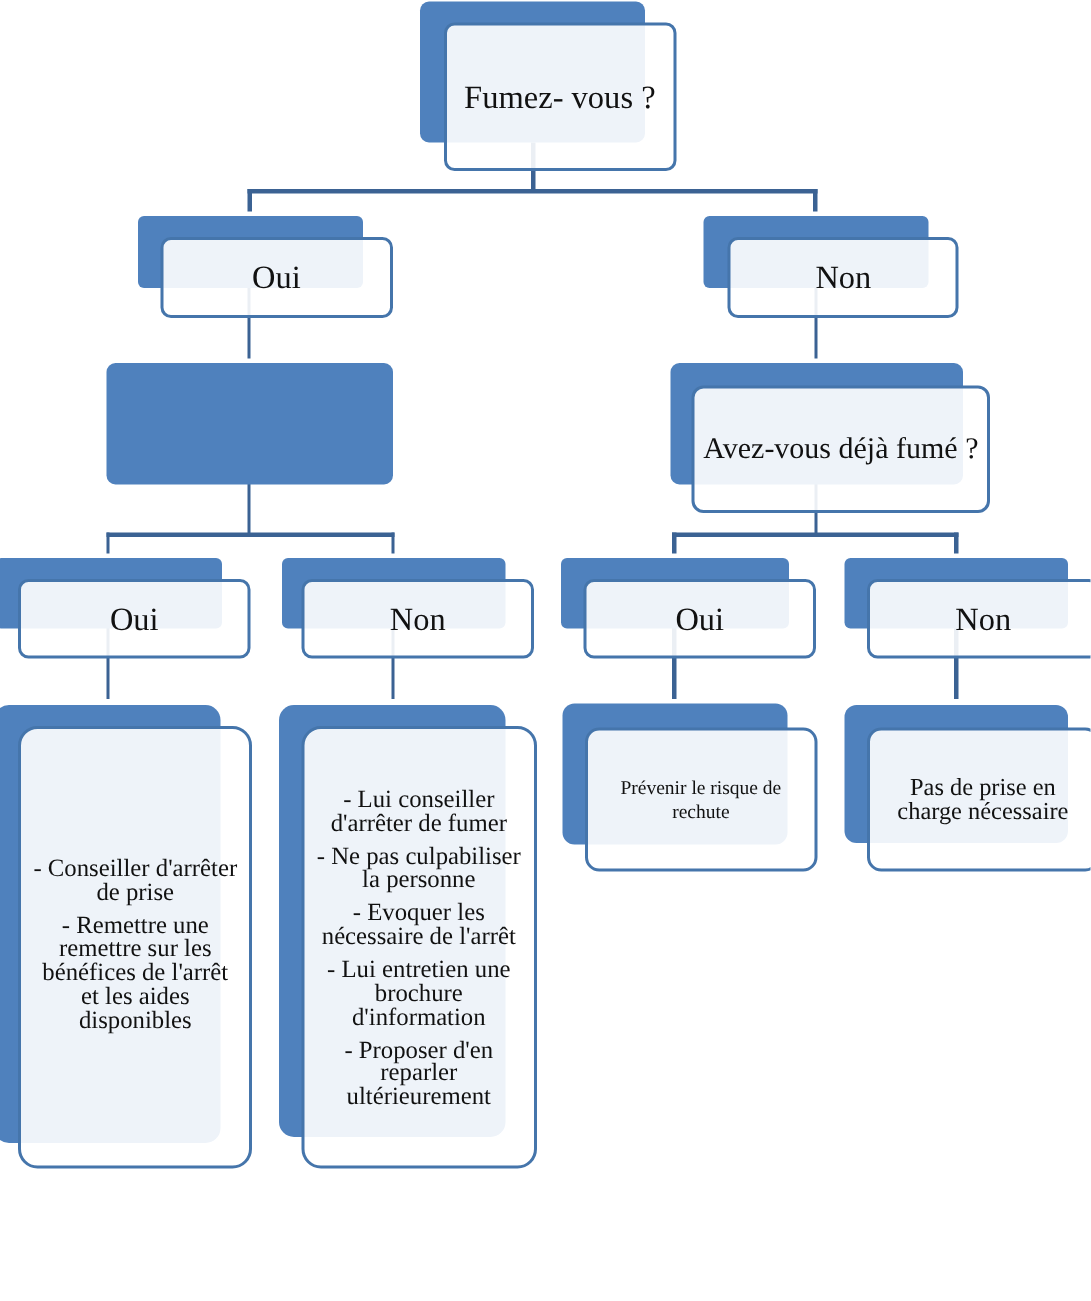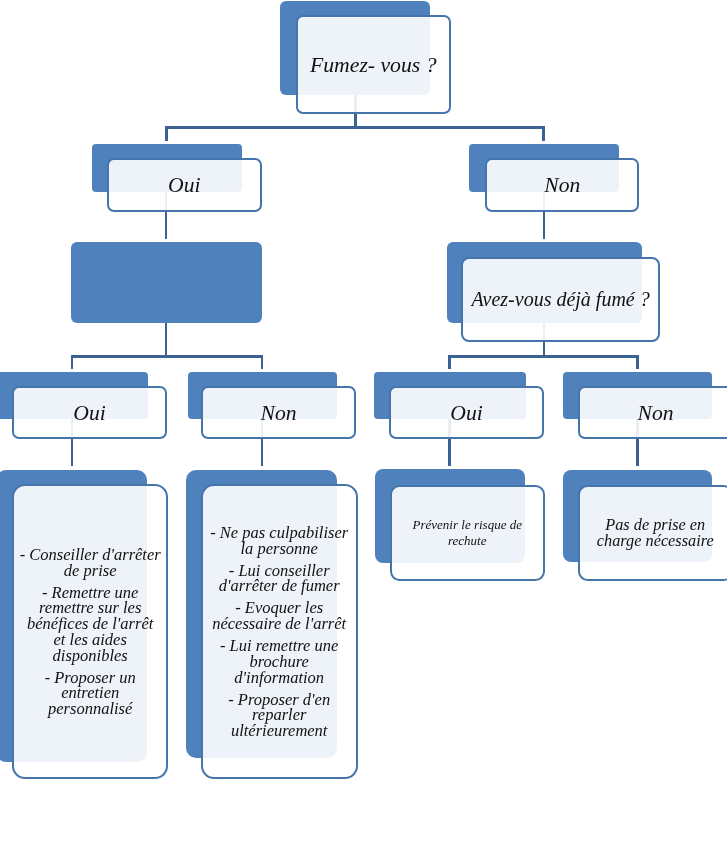--- a/index.html
+++ b/index.html
@@ -1,21 +1,21 @@
 <!DOCTYPE html>
 <html><head>
 <meta charset="utf-8">
 <title>Arbre decisionnel tabac</title>
 <style>
   html,body{margin:0;padding:0;background:#ffffff;}
   body{width:727px;height:867px;overflow:hidden;
        font-family:"Liberation Serif",serif;
        -webkit-font-smoothing:antialiased;}
   #canvas{position:relative;width:727px;height:867px;overflow:hidden;background:#ffffff;}
-  .layer{position:absolute;left:0;top:0;width:727px;height:703px;font-style:italic;}
+  .layer{position:absolute;left:0;top:0;width:727px;height:703px;}
   .conn{position:absolute;background:#3b6293;}
   .back{position:absolute;background:#4f81bd;}
   .front{position:absolute;box-sizing:border-box;
          background:rgba(255,255,255,0.90);
          border:2.7px solid #4575ab;
          display:flex;align-items:center;justify-content:center;}
   .label{display:block;width:100%;text-align:center;color:#111111;
          white-space:pre-line;will-change:transform;transform:translateY(0px);}
   .para{margin:0;}
 </style>
@@ -85,29 +85,27 @@
   </div>
   <div class="front" style="left:578px;top:386px;width:155px;height:53px;border-radius:7px;font-size:21.6px;line-height:26px">
     <div class="label">Non</div>
   </div>
   <div class="front" style="left:11.6px;top:484.3px;width:156.4px;height:295.2px;border-radius:13px;font-size:16.5px;line-height:15.7px">
     <div class="label"><div class="para" style="margin-bottom:6.3px">- Conseiller d'arrêter
 de prise</div><div class="para" style="margin-bottom:6.3px">- Remettre une
 remettre sur les
 bénéfices de l'arrêt
 et les aides
-disponibles</div><div class="para">- Proposer un
-entretien
-personnalisé</div></div>
+disponibles</div></div>
   </div>
   <div class="front" style="left:201.2px;top:484.3px;width:156.4px;height:295.2px;border-radius:13px;font-size:16.5px;line-height:15.7px">
-    <div class="label"><div class="para" style="margin-bottom:6.3px">- Ne pas culpabiliser
-la personne</div><div class="para" style="margin-bottom:6.3px">- Lui conseiller
-d'arrêter de fumer</div><div class="para" style="margin-bottom:6.3px">- Evoquer les
-nécessaire de l'arrêt</div><div class="para" style="margin-bottom:6.3px">- Lui remettre une
+    <div class="label"><div class="para" style="margin-bottom:6.3px">- Lui conseiller
+d'arrêter de fumer</div><div class="para" style="margin-bottom:6.3px">- Ne pas culpabiliser
+la personne</div><div class="para" style="margin-bottom:6.3px">- Evoquer les
+nécessaire de l'arrêt</div><div class="para" style="margin-bottom:6.3px">- Lui entretien une
 brochure
 d'information</div><div class="para">- Proposer d'en
 reparler
 ultérieurement</div></div>
   </div>
   <div class="front" style="left:390px;top:484.5px;width:154.5px;height:96px;border-radius:9.5px;font-size:13px;line-height:15.7px">
     <div class="label">Prévenir le risque de
 rechute</div>
   </div>
   <div class="front" style="left:578px;top:484.5px;width:154.5px;height:96px;border-radius:9.5px;font-size:16.3px;line-height:15.7px">

